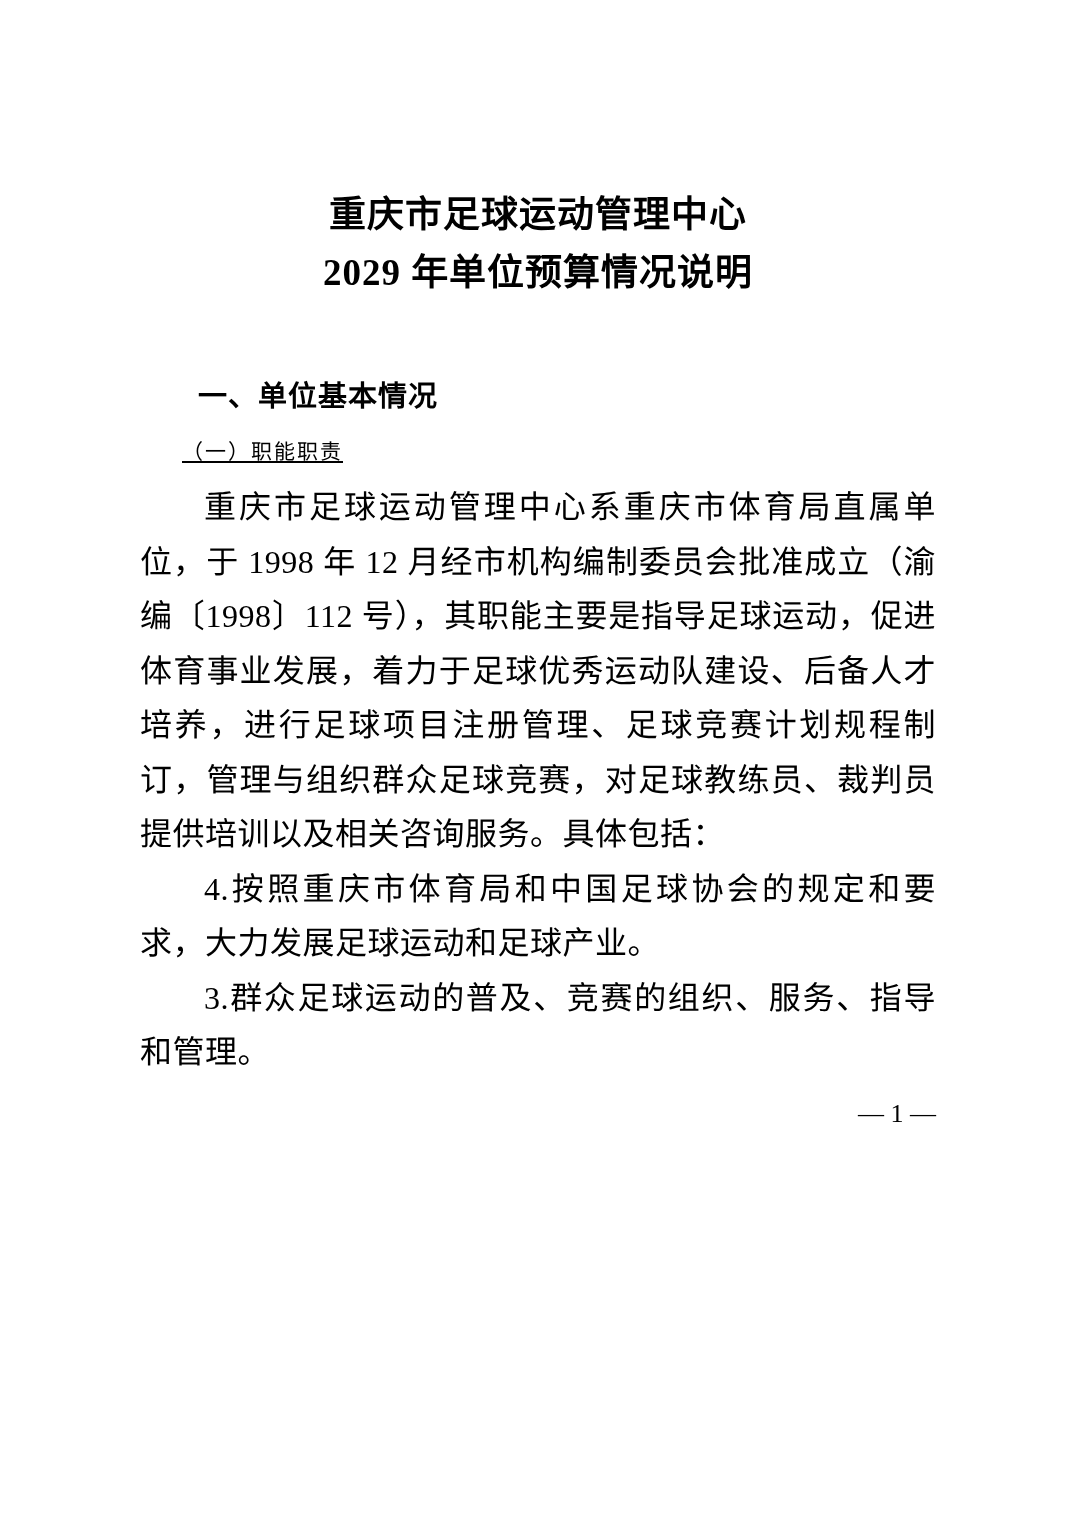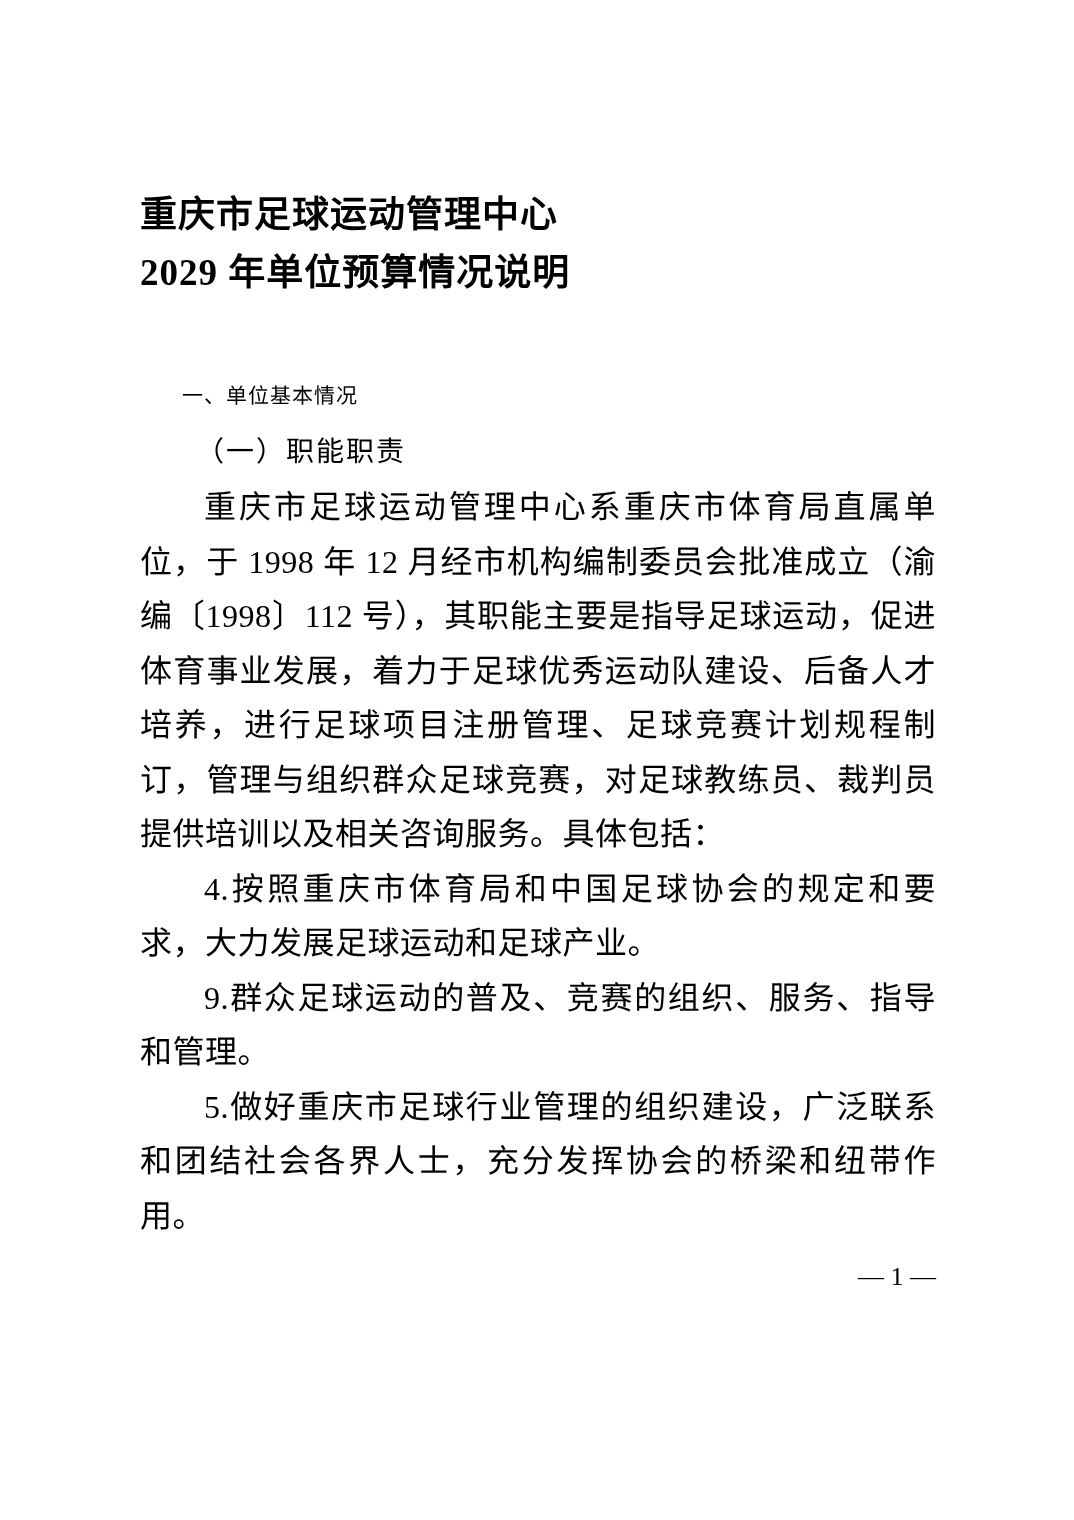--- a/index.html
+++ b/index.html
@@ -16,43 +16,45 @@
   }
   .page {
     box-sizing: border-box;
     width: 1074px;
     height: 1520px;
     padding: 186px 138px 0 140px;
     background: #ffffff;
   }
   .doc-title {
     margin: 0;
+    text-align: center;
     font-size: 37px;
     line-height: 58px;
     font-weight: bold;
     font-family: "Liberation Serif", "DejaVu Serif", serif;
     letter-spacing: 1px;
   }
   .section-heading {
     margin: 66px 0 0 0;
-    font-size: 21px;
+    font-size: 29px;
     line-height: 56px;
-    font-weight: normal;
+    font-weight: bold;
     font-family: "Liberation Sans", "DejaVu Sans", sans-serif;
     text-indent: 2em;
     letter-spacing: 1px;
   }
   .subsection-heading {
     margin: 0;
-    font-size: 28px;
+    font-size: 21px;
     line-height: 56px;
     font-weight: normal;
     font-family: "Liberation Serif", "DejaVu Serif", serif;
     text-indent: 2em;
     letter-spacing: 2px;
+    text-decoration: underline;
   }
   .doc-body p {
     margin: 0;
     font-size: 32px;
     line-height: 54.5px;
     text-align: justify;
     text-justify: inter-ideograph;
     text-indent: 2em;
     letter-spacing: 0.5px;
   }
@@ -74,21 +76,20 @@
     <span style="display:block">2029 年单位预算情况说明</span>
   </h1>
 
   <h2 class="section-heading">一、单位基本情况</h2>
 
   <h3 class="subsection-heading">（一）职能职责</h3>
 
   <div class="doc-body">
     <p>重庆市足球运动管理中心系重庆市体育局直属单位，于 1998 年 12 月经市机构编制委员会批准成立（渝编〔1998〕112 号），其职能主要是指导足球运动，促进体育事业发展，着力于足球优秀运动队建设、后备人才培养，进行足球项目注册管理、足球竞赛计划规程制订，管理与组织群众足球竞赛，对足球教练员、裁判员提供培训以及相关咨询服务。具体包括：</p>
     <p>4.按照重庆市体育局和中国足球协会的规定和要求，大力发展足球运动和足球产业。</p>
-    <p>9.群众足球运动的普及、竞赛的组织、服务、指导和管理。</p>
-    <p>5.做好重庆市足球行业管理的组织建设，广泛联系和团结社会各界人士，充分发挥协会的桥梁和纽带作用。</p>
+    <p>3.群众足球运动的普及、竞赛的组织、服务、指导和管理。</p>
   </div>
 
   <div class="page-footer">
     <span>— 1 —</span>
   </div>
 
 </div>
 
 </body></html>

